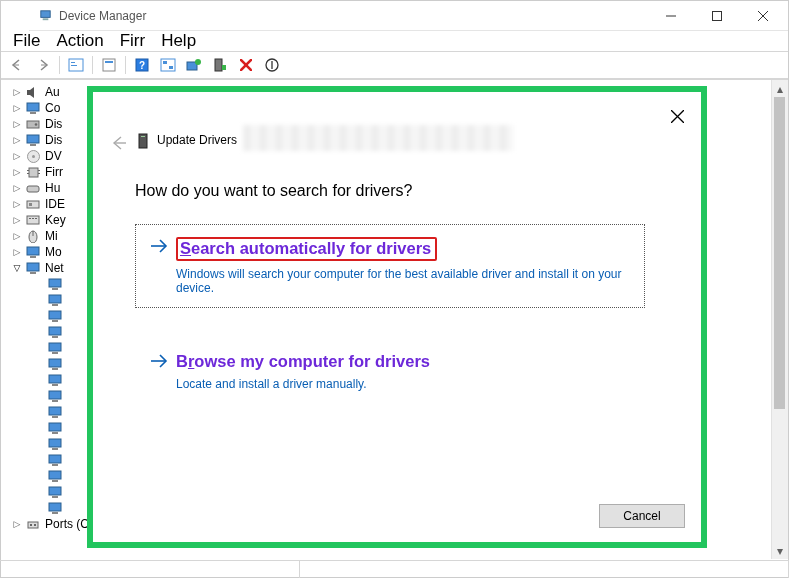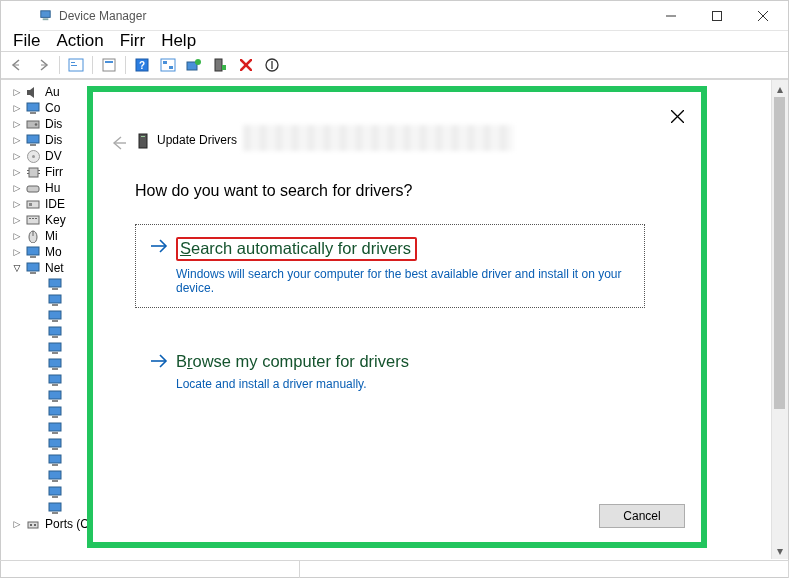--- a/index.html
+++ b/index.html
@@ -164,21 +164,21 @@
     top: 132px;
     border: 1px dotted #555;
   }
   .choice.plain { top: 247px; border: 1px solid transparent; }
   .choice .arrow {
     width: 22px; margin-right: 6px; margin-top: 1px;
     color: #0a5fb4; display: flex; align-items: center; justify-content: center;
   }
   .choice .ct { display: flex; flex-direction: column; }
   .choice .ct .opt-title {
-    font-size: 16.5px; color: #14532d;
+    font-size: 16.5px; color: #6d28d9; font-weight: bold;
   }
   .choice .ct .opt-title u { text-decoration: underline; }
   .choice.boxed .ct .opt-title .redbox {
     border: 2px solid #d81e1e;
     padding: 0 4px 1px 2px;
     border-radius: 2px;
     display: inline-block;
   }
   .choice .ct .opt-sub {
     font-size: 12px; color: #0a5fb4; margin-top: 6px;

